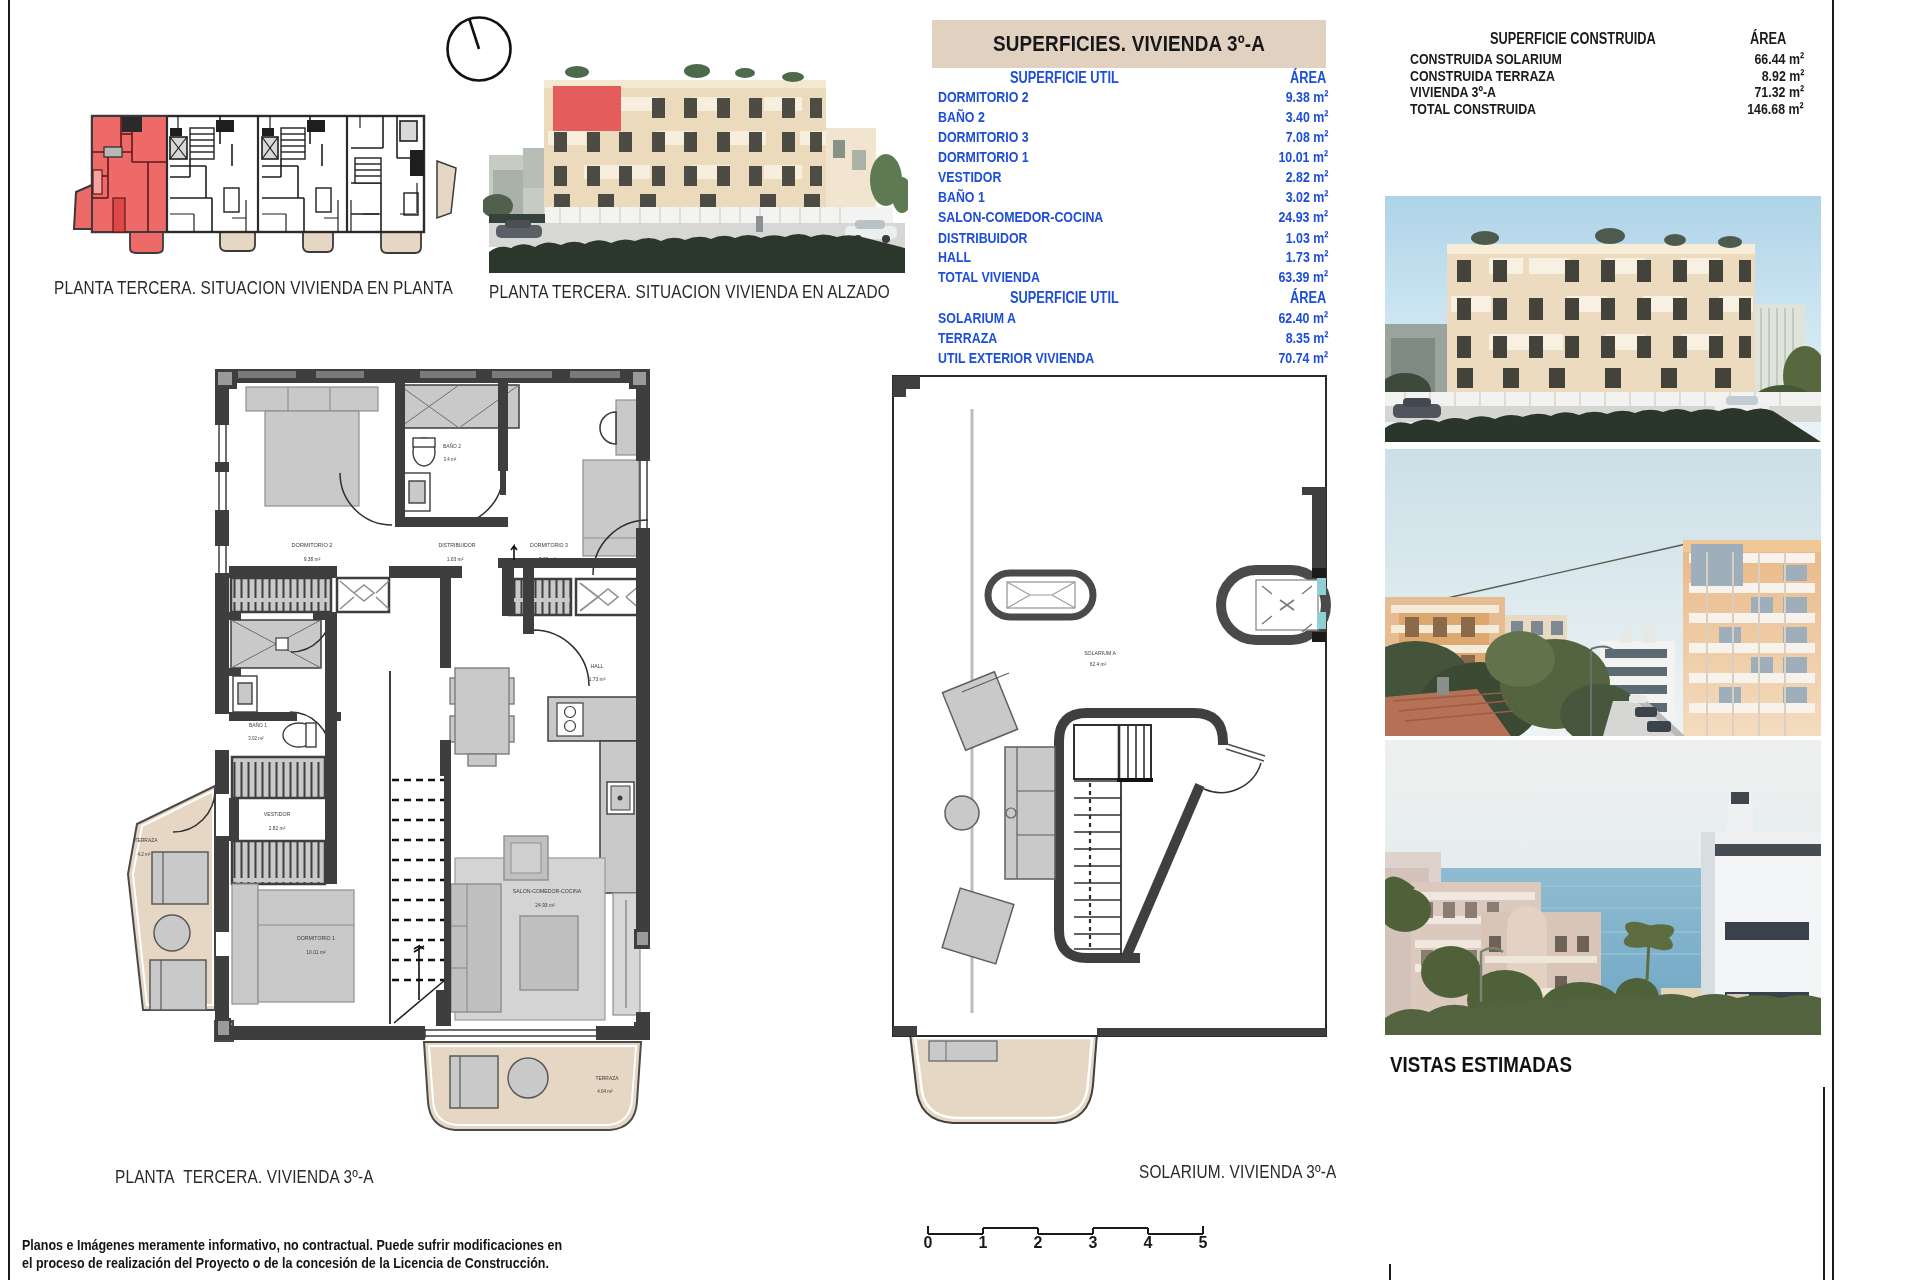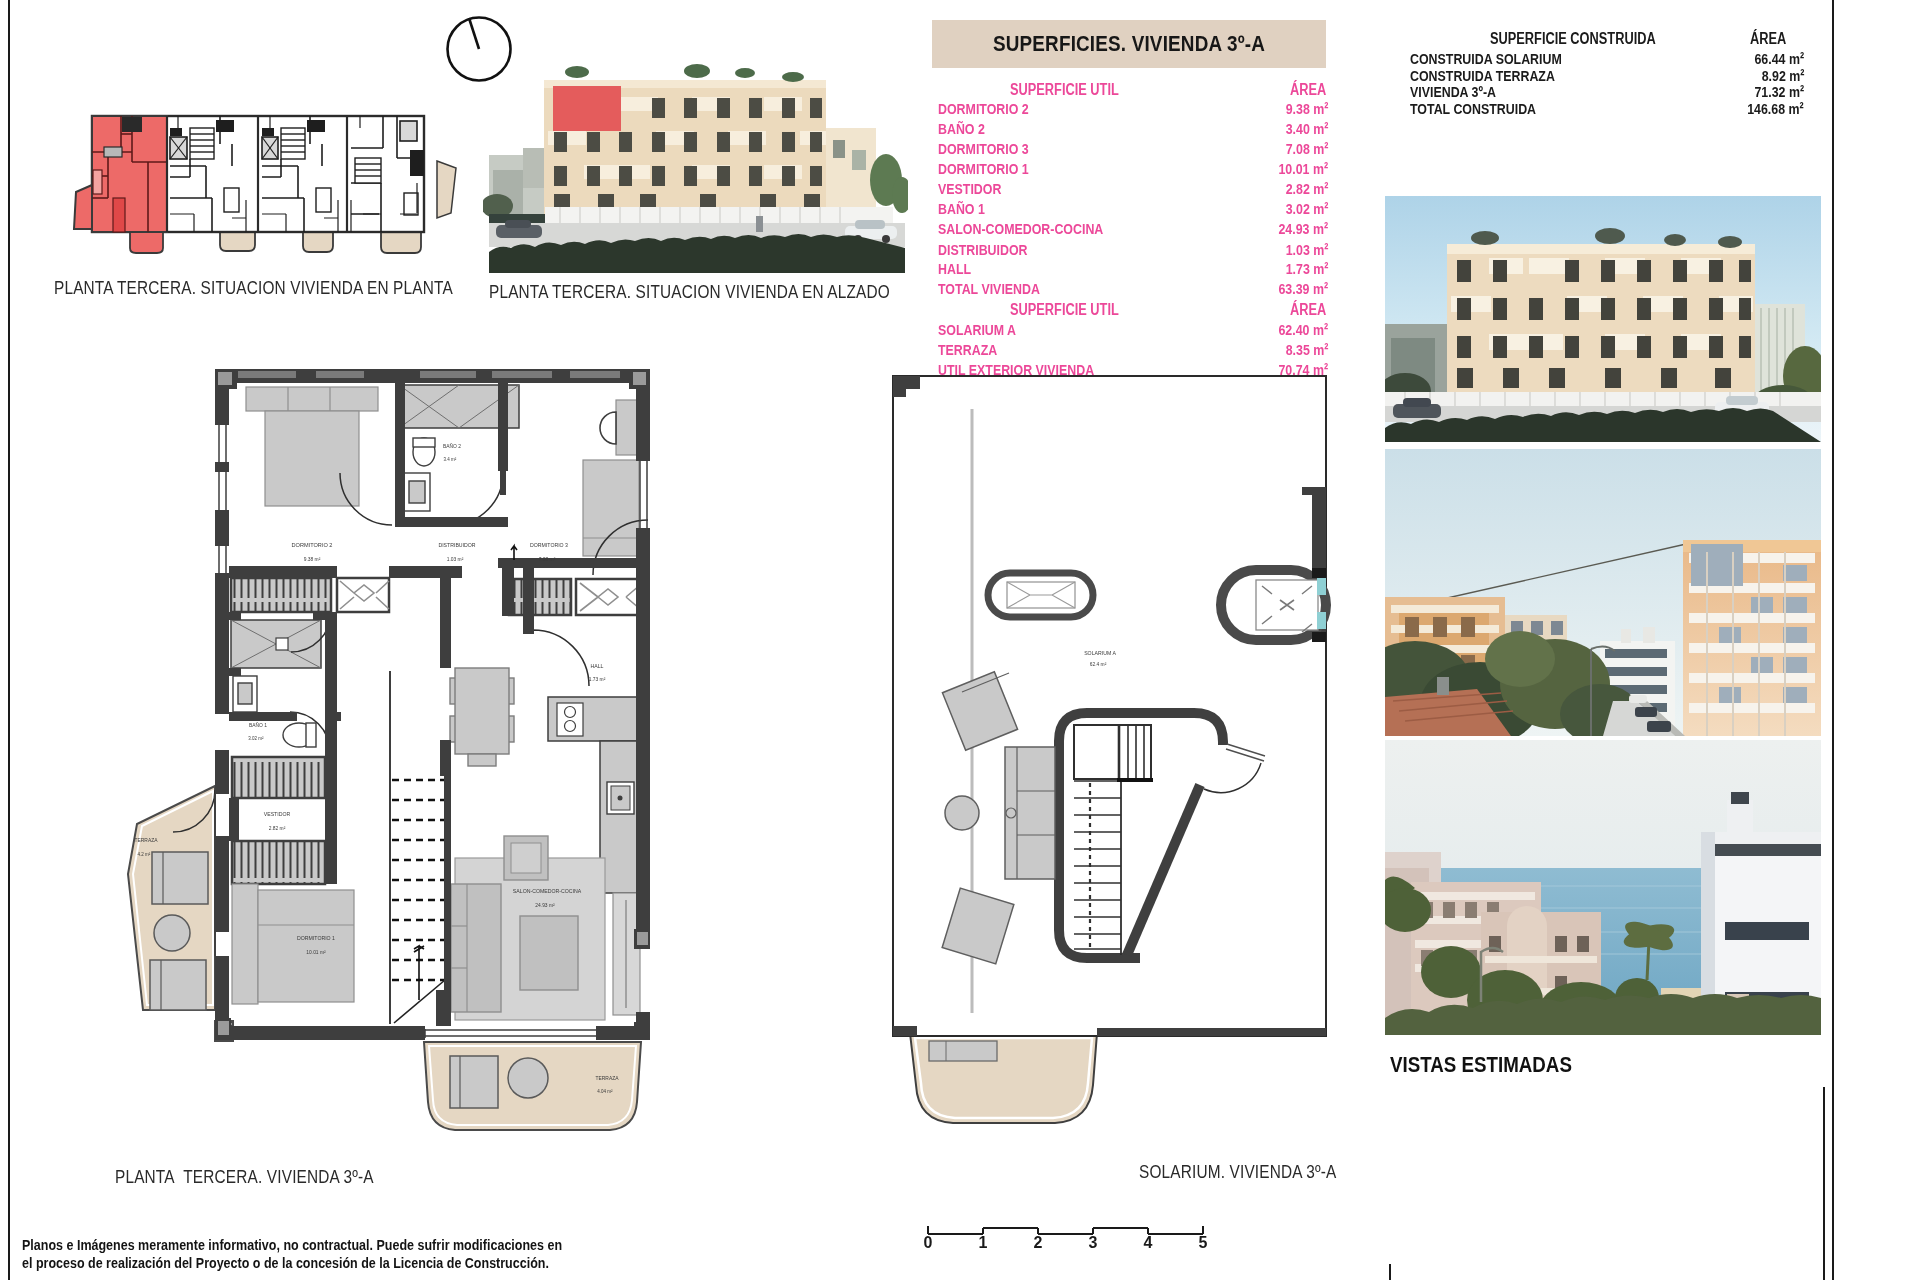--- a/index.html
+++ b/index.html
@@ -223,21 +223,21 @@
 </svg>
 
 <div class="abs lbl" style="left:54px;top:277px;">PLANTA TERCERA. SITUACION VIVIENDA EN PLANTA</div>
 <div class="abs lbl" style="left:489px;top:281px;">PLANTA TERCERA. SITUACION VIVIENDA EN ALZADO</div>
 <div class="abs lbl" style="left:115px;top:1166px;">PLANTA&nbsp; TERCERA. VIVIENDA 3º-A</div>
 <div class="abs lbl" style="left:1139px;top:1161px;">SOLARIUM. VIVIENDA 3º-A</div>
 <div class="abs" style="left:1390px;top:1052px;font-size:22px;font-weight:bold;color:#111;transform:scaleX(0.852);transform-origin:left top;">VISTAS ESTIMADAS</div>
 
 <div class="abs" style="left:932px;top:20px;width:394px;height:48px;background:#e0d1c1;"></div>
 <div class="abs" style="left:932px;top:20px;width:394px;height:48px;line-height:48px;text-align:center;font-size:22.5px;font-weight:bold;color:#171717;letter-spacing:0.2px;transform:scaleX(0.84);">SUPERFICIES. VIVIENDA 3º-A</div>
-<div class="abs" style="left:935px;top:12px;width:393px;height:370px;font-size:15.5px;font-weight:bold;color:#ec4899;">
+<div class="abs" style="left:935px;top:0;width:393px;height:370px;font-size:15.5px;font-weight:bold;color:#1d4ed8;">
   <div class="trow tl" style="left:75px;top:69px;font-size:16px;">SUPERFICIE UTIL</div>
   <div class="trow tv" style="right:2px;top:69px;font-size:16px;">ÁREA</div>
   <div class="trow tl" style="left:3px;top:88px;">DORMITORIO 2</div>
     <div class="trow tv" style="right:0px;top:88px;">9.38 m²</div>
   <div class="trow tl" style="left:3px;top:108px;">BAÑO 2</div>
     <div class="trow tv" style="right:0px;top:108px;">3.40 m²</div>
   <div class="trow tl" style="left:3px;top:128px;">DORMITORIO 3</div>
     <div class="trow tv" style="right:0px;top:128px;">7.08 m²</div>
   <div class="trow tl" style="left:3px;top:148px;">DORMITORIO 1</div>
     <div class="trow tv" style="right:0px;top:148px;">10.01 m²</div>

